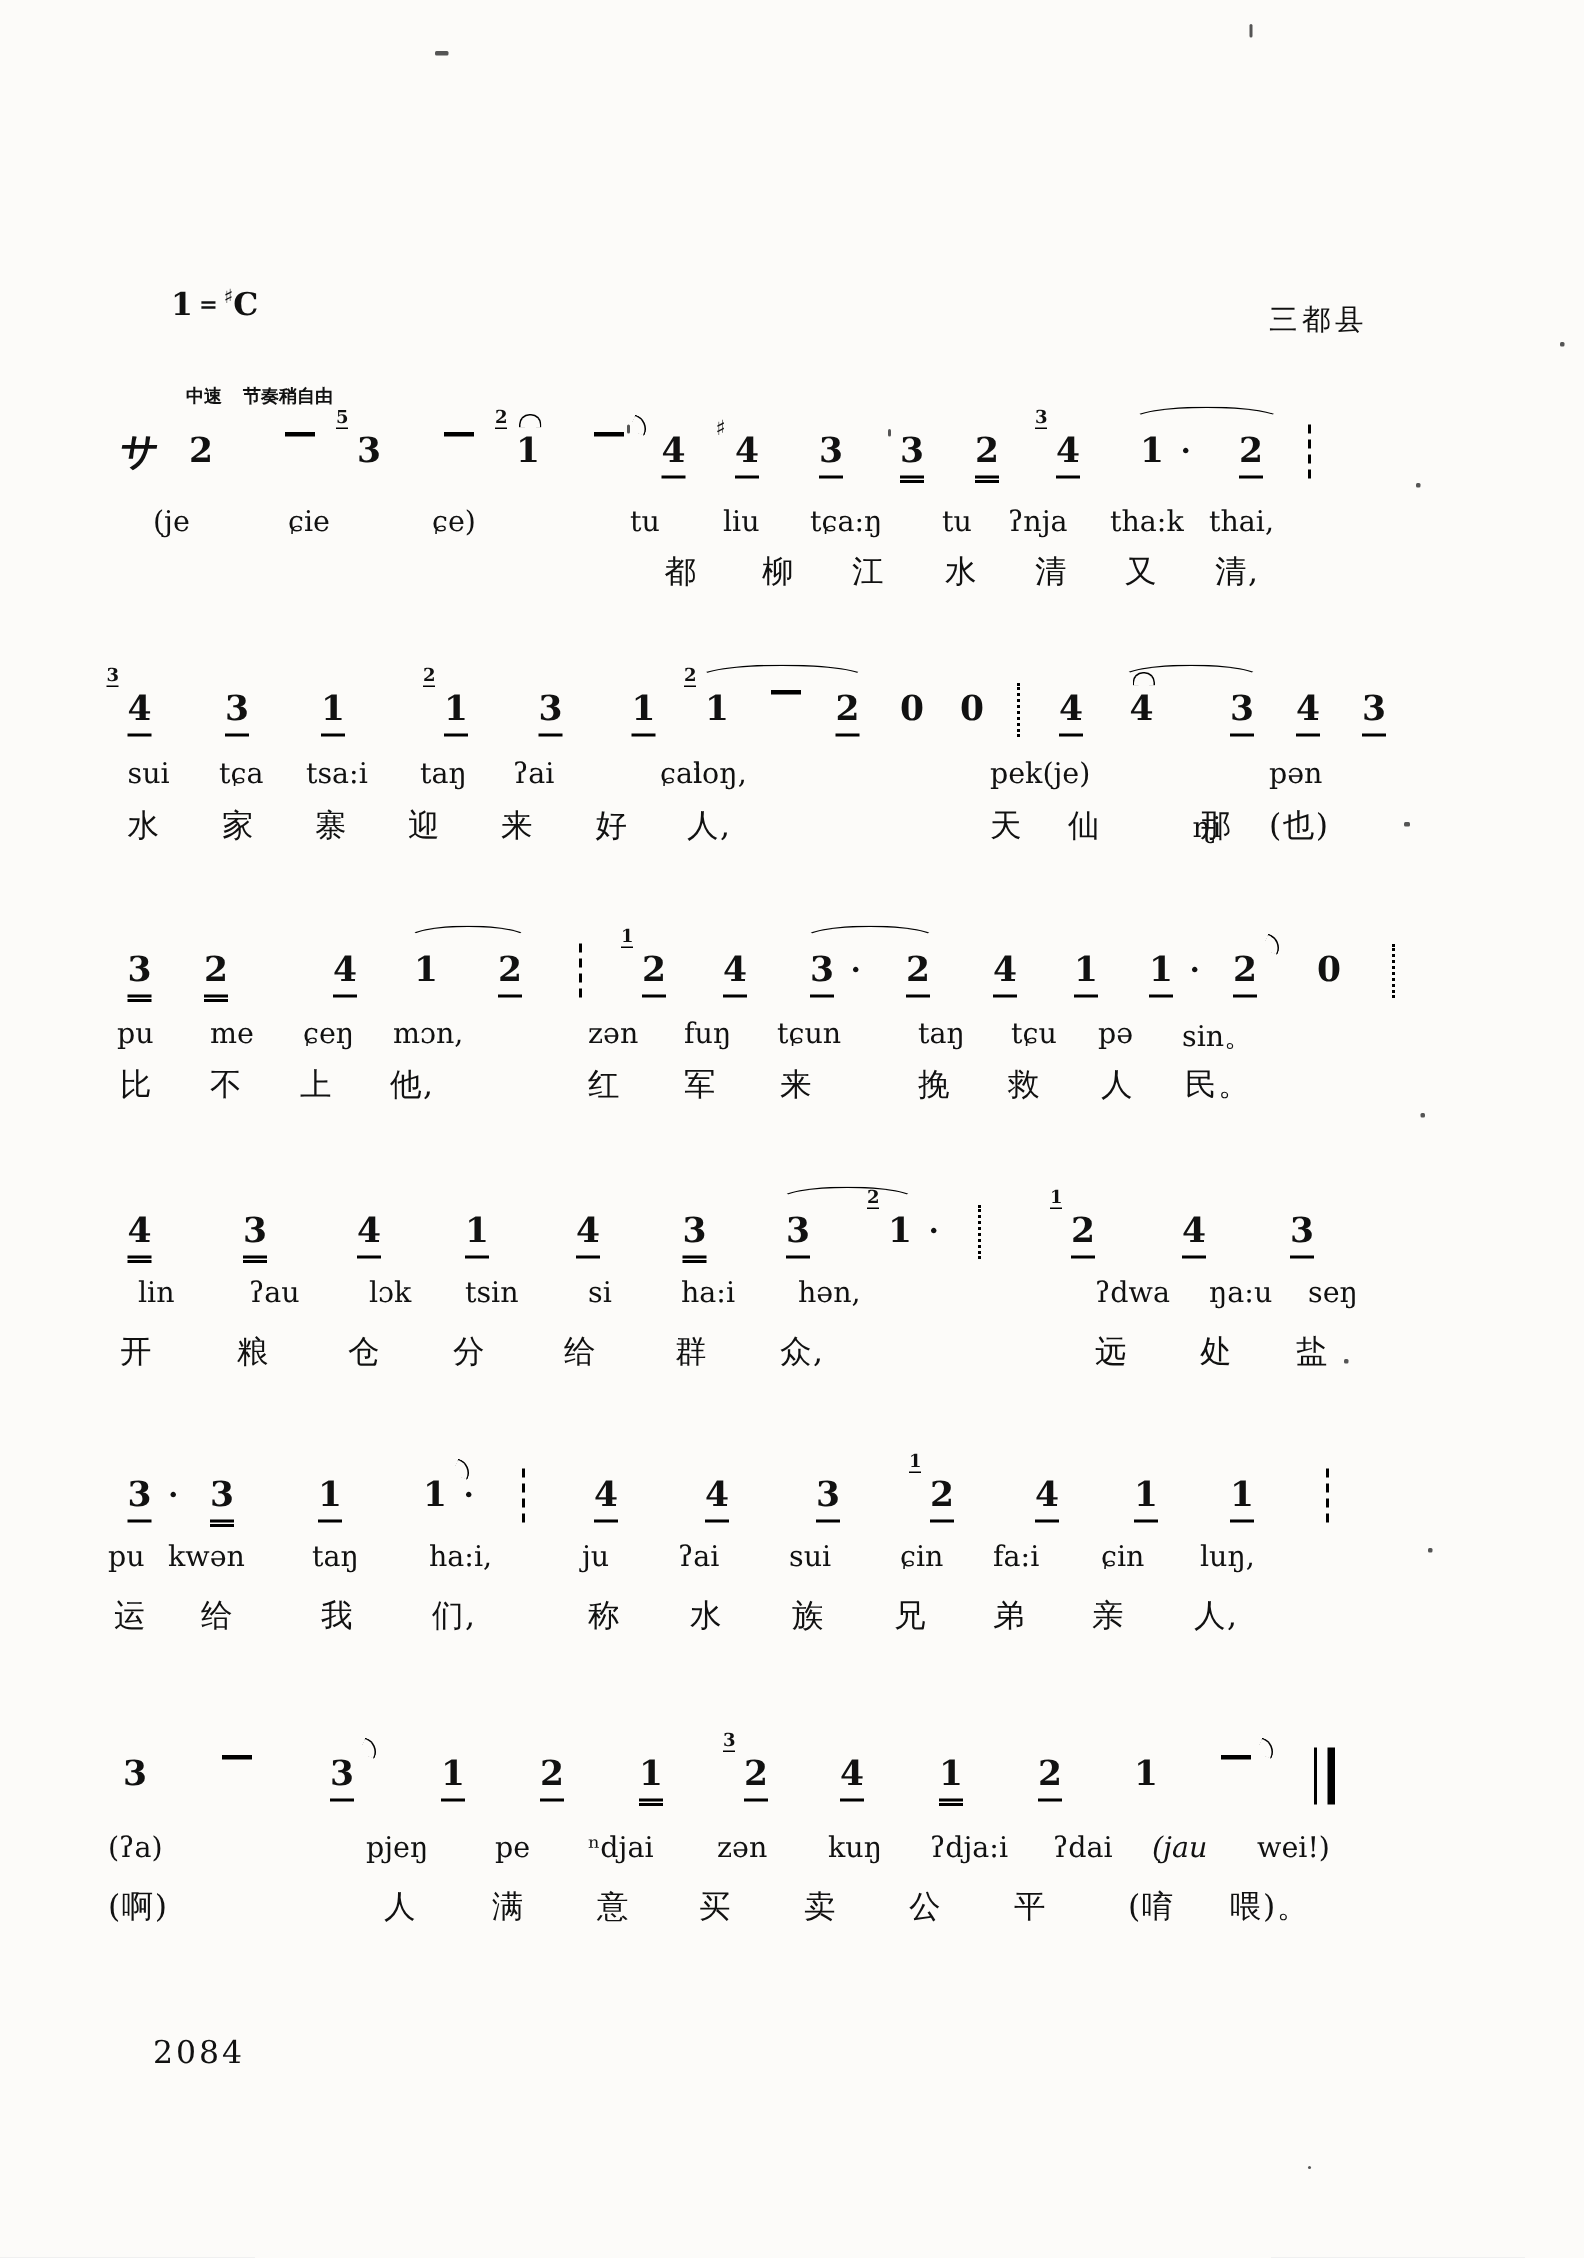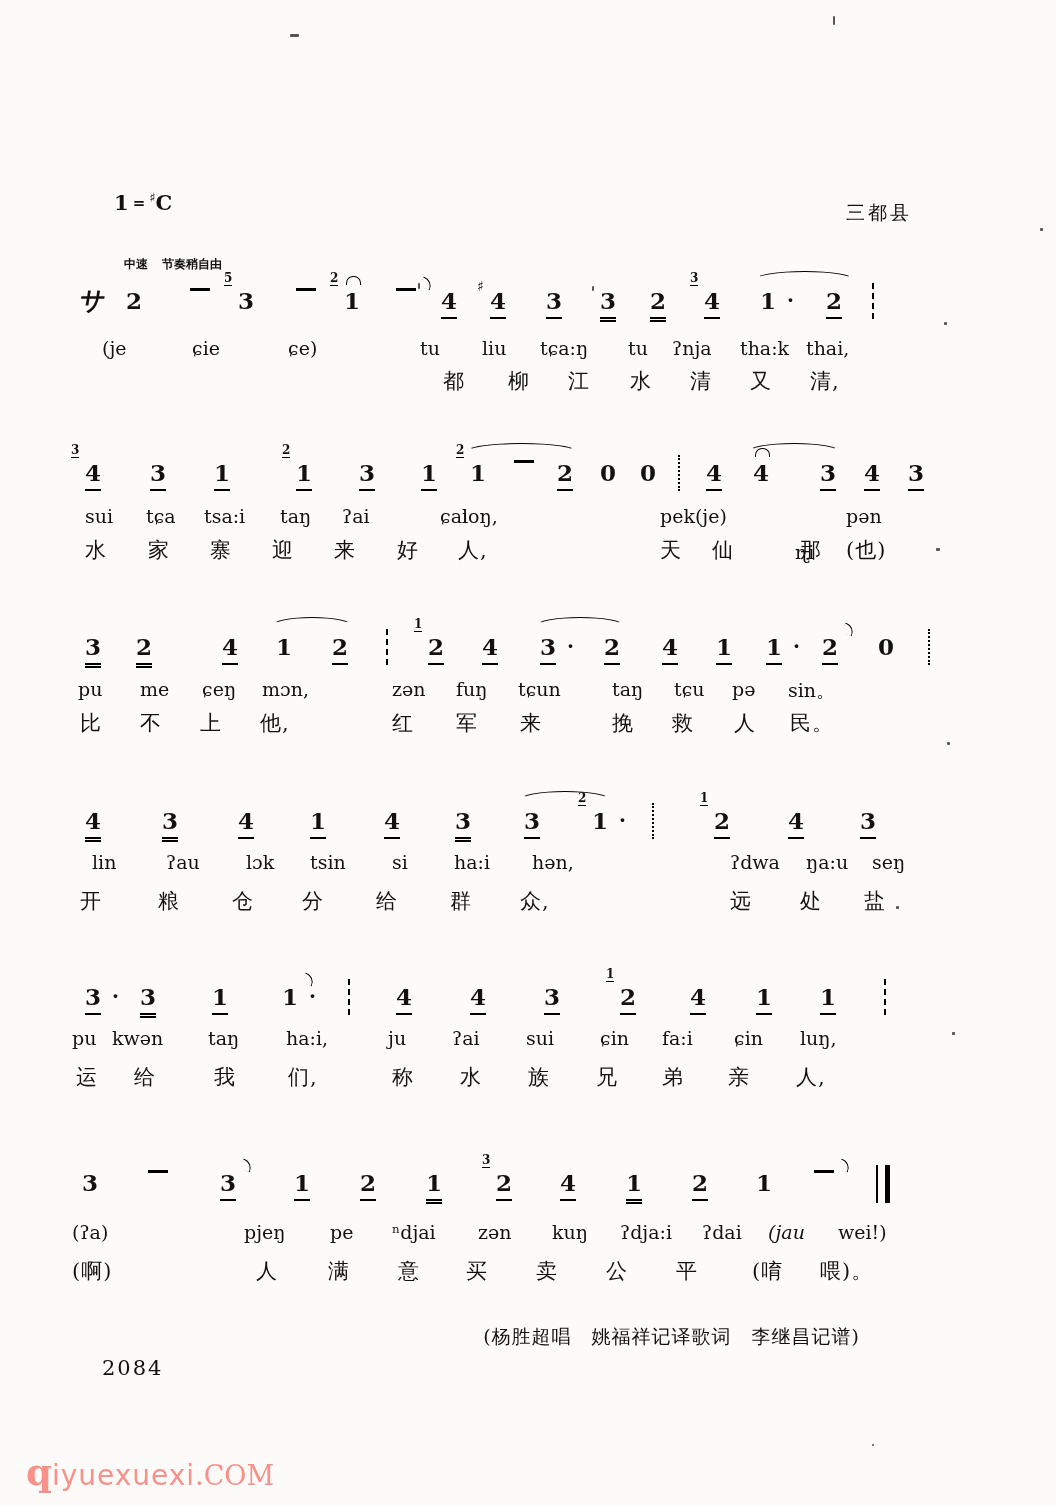--- a/index.html
+++ b/index.html
@@ -310,26 +310,22 @@
         <span class="cnc" style="left: 398px;">意</span>
         <span class="cnc" style="left: 466px;">买</span>
         <span class="cnc" style="left: 536px;">卖</span>
         <span class="cnc" style="left: 606px;">公</span>
         <span class="cnc" style="left: 676px;">平</span>
         <span class="cnc" style="left: 752px;">(唷</span>
         <span class="cnc" style="left: 820px;">喂)。</span>
       </div>
     </div>
 
-  <div class="abs" id="credits">(杨胜超唱　姚福祥记译歌词　李继昌记谱)</div>
   <div class="abs" id="pagenum">2084</div>
 
-  <div class="abs" id="watermark" style="color: rgb(248, 145, 138);">
-    <span class="wq">q</span><span class="wmid">iyuexuexi</span><span class="wtld">.COM</span>
-  </div>
 <div class="speck" style="left: 833px; top: 16px; width: 2px; height: 9px;"></div>
     <div class="speck" style="left: 290px; top: 34px; width: 9px; height: 3px;"></div>
     <div class="speck" style="left: 418px; top: 283px; width: 2px; height: 6px;"></div>
     <div class="speck" style="left: 592px; top: 286px; width: 2px; height: 5px;"></div>
     <div class="speck" style="left: 944px; top: 322px; width: 3px; height: 3px;"></div>
     <div class="speck" style="left: 936px; top: 548px; width: 4px; height: 3px;"></div>
     <div class="speck" style="left: 947px; top: 742px; width: 3px; height: 3px;"></div>
     <div class="speck" style="left: 896px; top: 906px; width: 3px; height: 3px;"></div>
     <div class="speck" style="left: 952px; top: 1032px; width: 3px; height: 3px;"></div>
     <div class="speck" style="left: 1040px; top: 228px; width: 3px; height: 3px;"></div>

